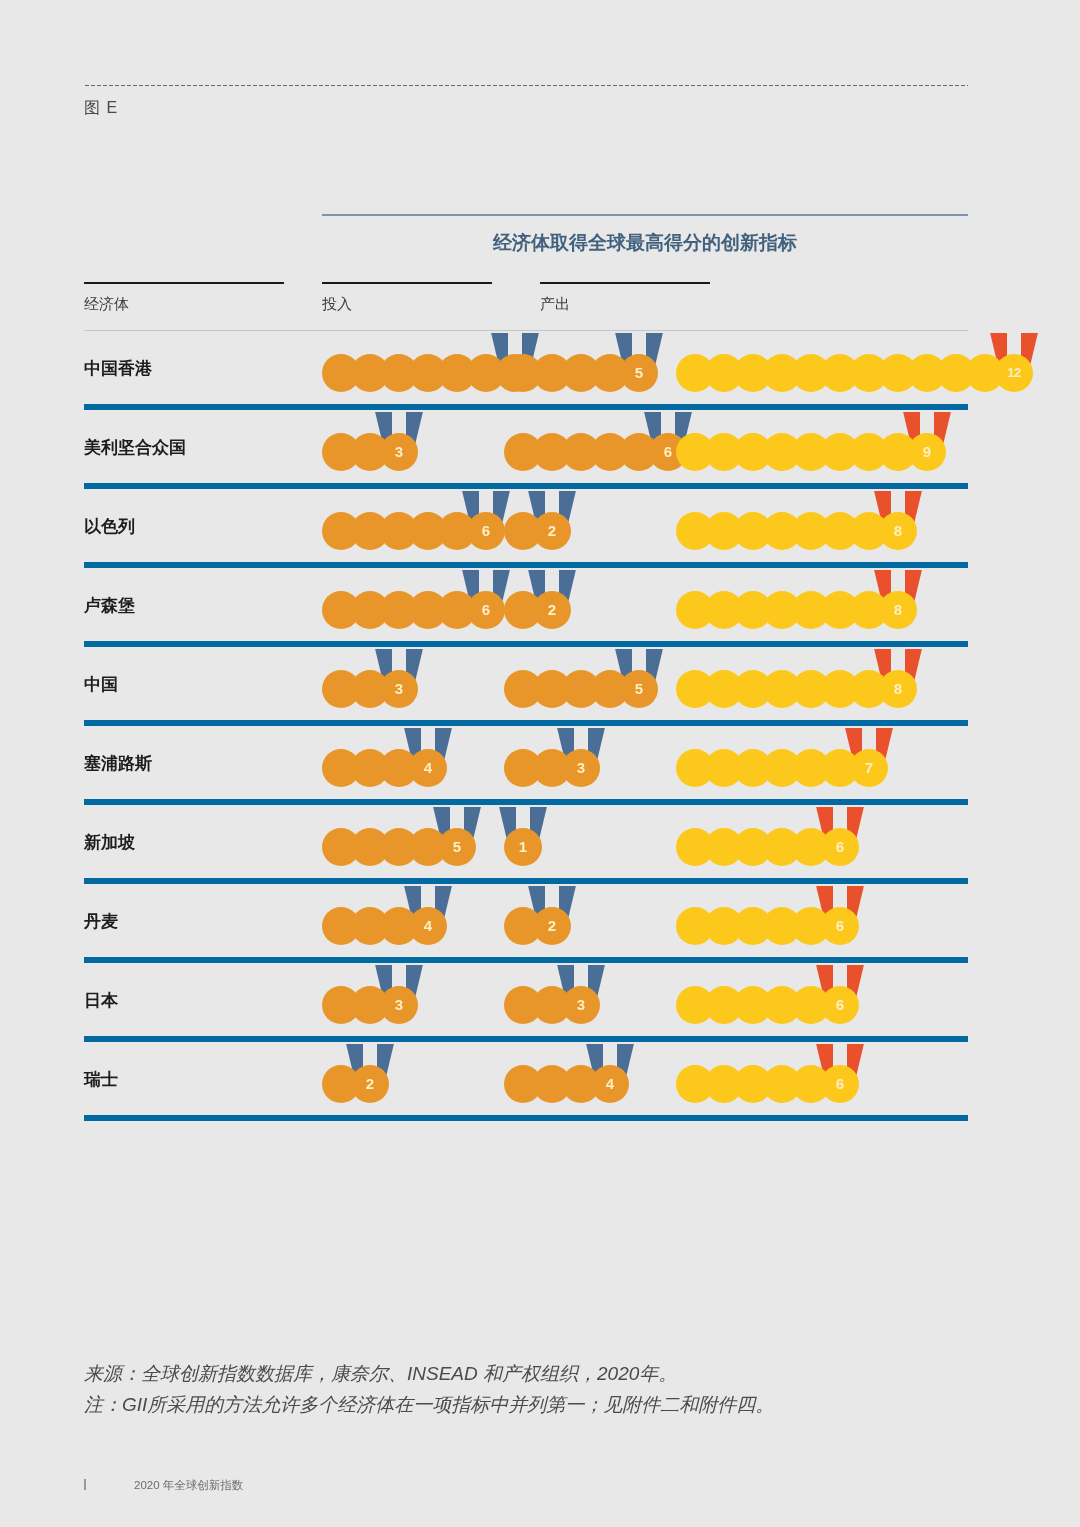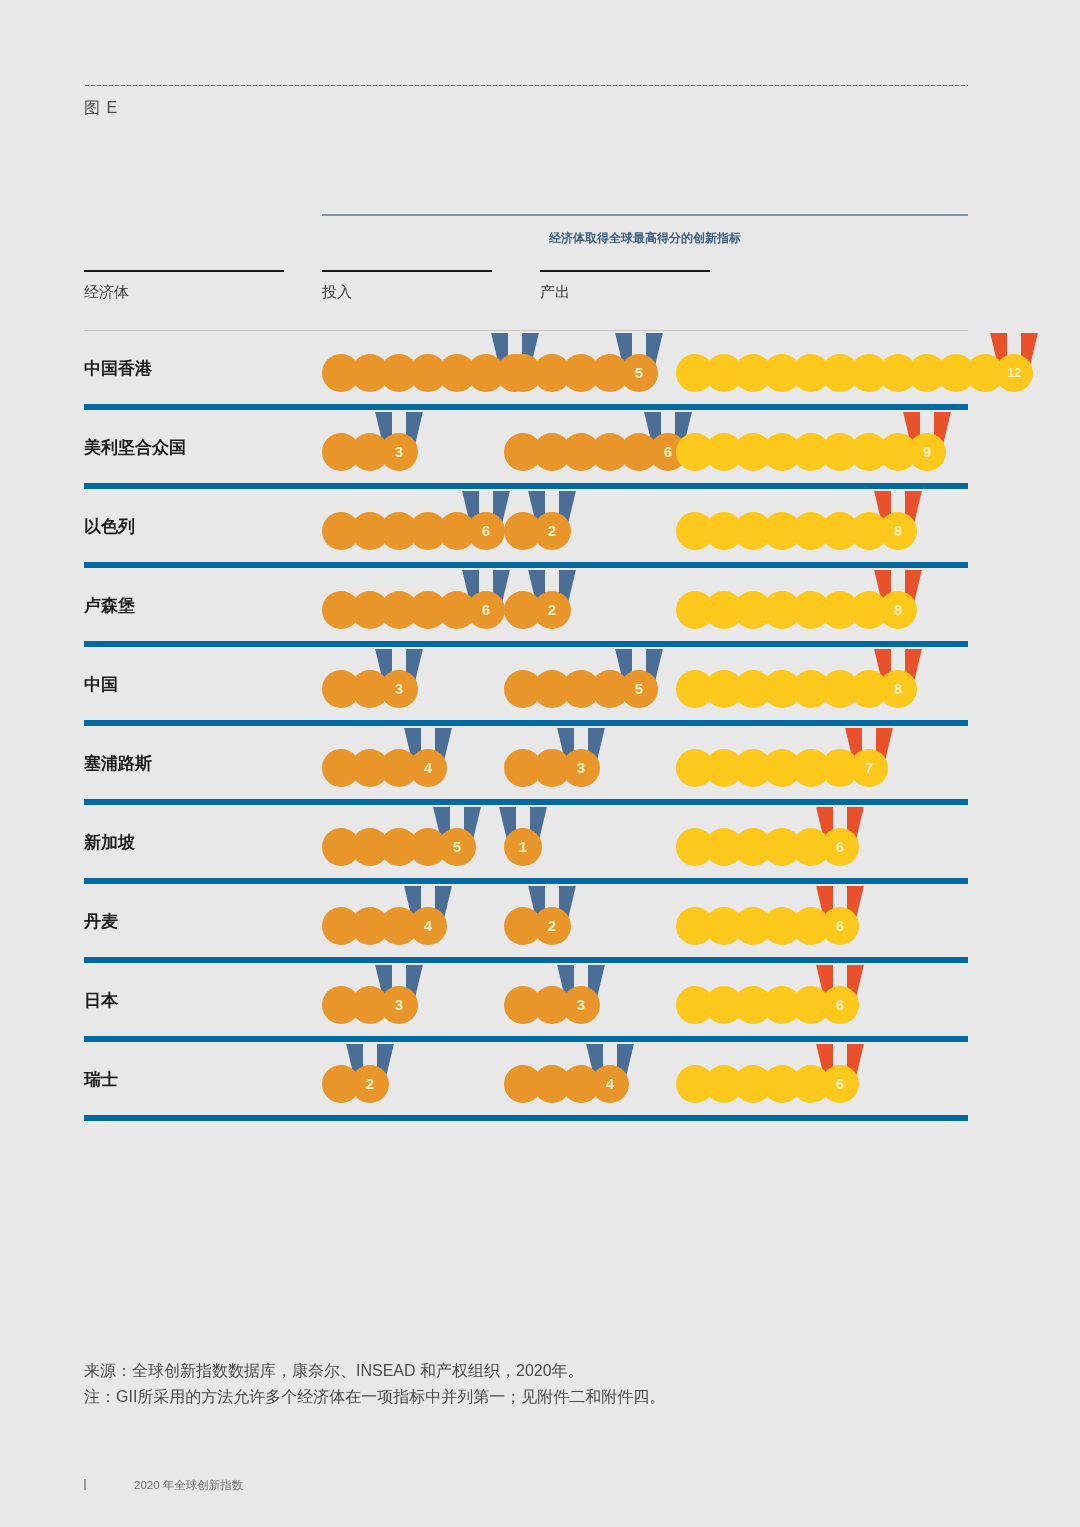--- a/index.html
+++ b/index.html
@@ -68,35 +68,35 @@
     width: 646px;
   }
   .group-rule {
     height: 2px;
     background: #7d93ac;
     width: 100%;
   }
   .group-label {
     margin-top: 14px;
     text-align: center;
-    font-size: 12px;
+    font-size: 19px;
     font-weight: bold;
     color: #41617f;
   }
 
   .col-heads {
     position: absolute;
     left: 0;
     top: 56px;
     width: 884px;
     height: 46px;
   }
   .col-head {
     position: absolute;
-    top: 0;
+    top: 12px;
   }
   .col-head .rule {
     height: 2px;
     background: #1a1a1a;
   }
   .col-head .label {
     margin-top: 11px;
     font-size: 15px;
     color: #3a3a3a;
   }
@@ -196,23 +196,24 @@
     font-weight: bold;
     color: #fdf0c4;
   }
   .coin-value.small { font-size: 13px; letter-spacing: -0.5px; }
 
   
   .notes {
     position: absolute;
     left: 84px;
     top: 1358px;
-    font-size: 16px;
+    font-size: 19px;
     color: #4b4b4b;
     line-height: 1.65;
+    font-style: italic;
   }
 
   
   .footer {
     position: absolute;
     left: 84px;
     top: 1478px;
     font-size: 11.5px;
     color: #6c6c6c;
   }

